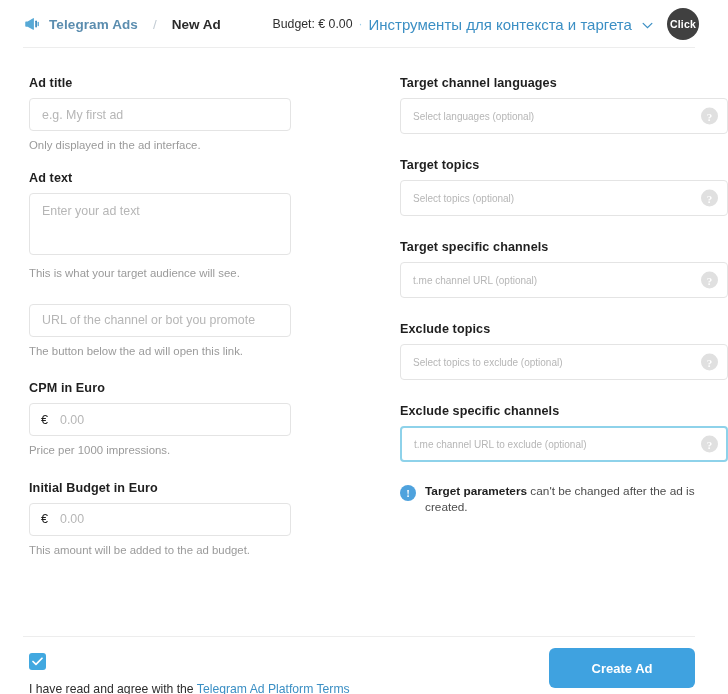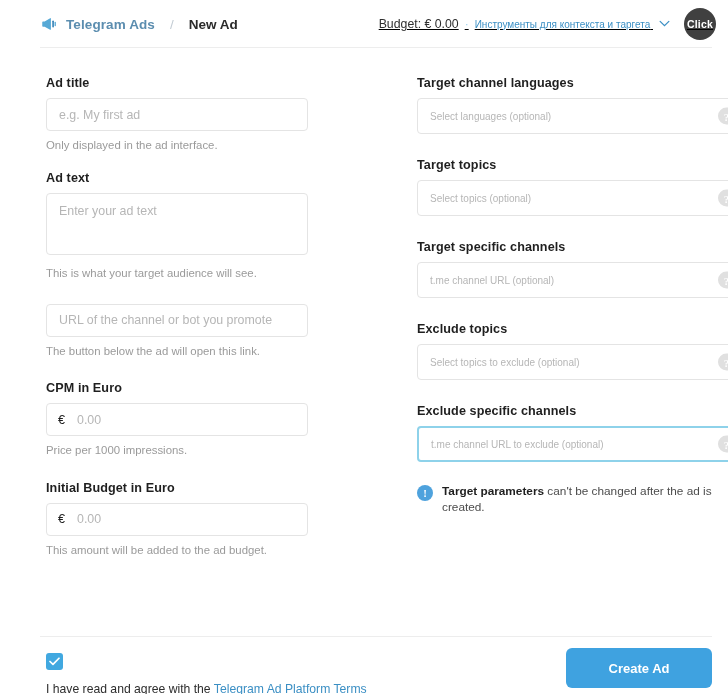--- a/index.html
+++ b/index.html
@@ -55,34 +55,33 @@
     font-size: 13.5px;
     color: #2b2b2b;
     font-weight: 700;
     white-space: nowrap;
   }
   .header-right {
     margin-left: auto;
     display: flex;
     align-items: center;
     gap: 0;
-    text-decoration: underline;
   }
   .budget-text {
     font-size: 12.3px;
     color: #2f2f2f;
     white-space: nowrap;
   }
   .dot-sep {
     color: #9fd0ea;
     font-size: 12px;
     margin: 0 6px;
   }
   .tools-link {
-    font-size: 10px;
+    font-size: 15px;
     color: #3b8fc4;
     cursor: pointer;
     white-space: nowrap;
   }
   .chev {
     display: inline-block;
     margin-left: 6px;
     transform: translateY(-1px);
   }
   .avatar {

